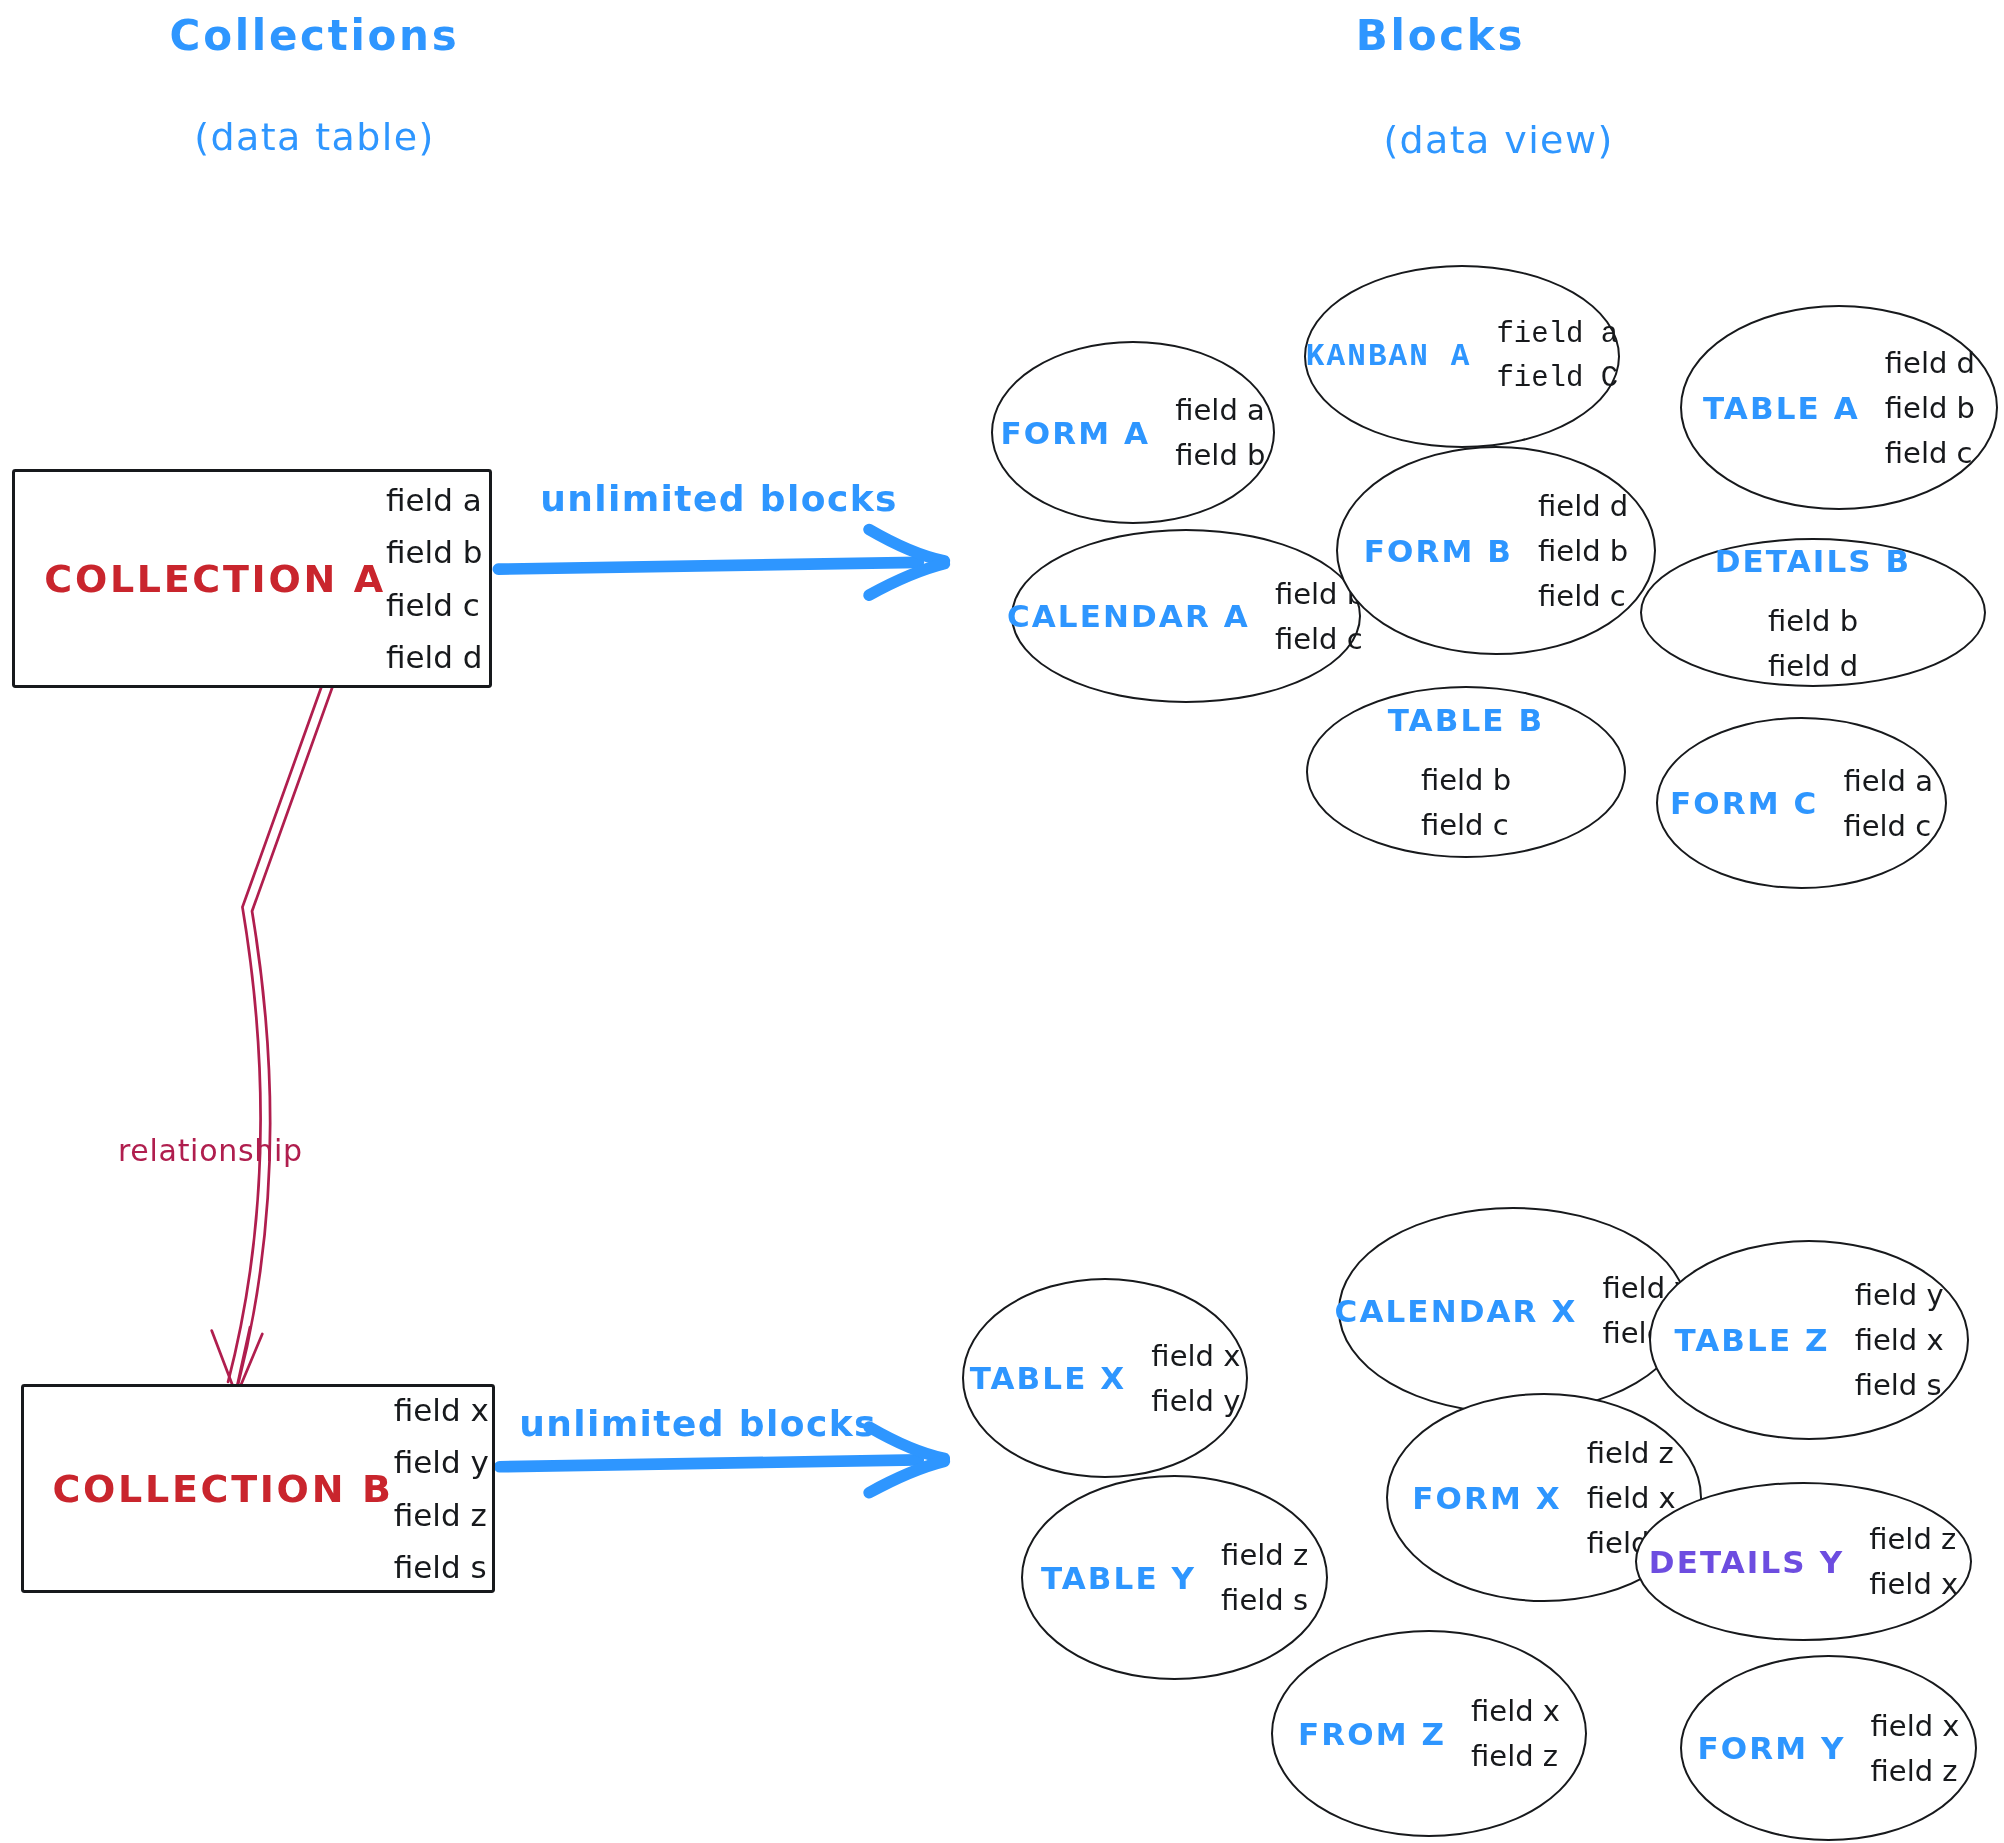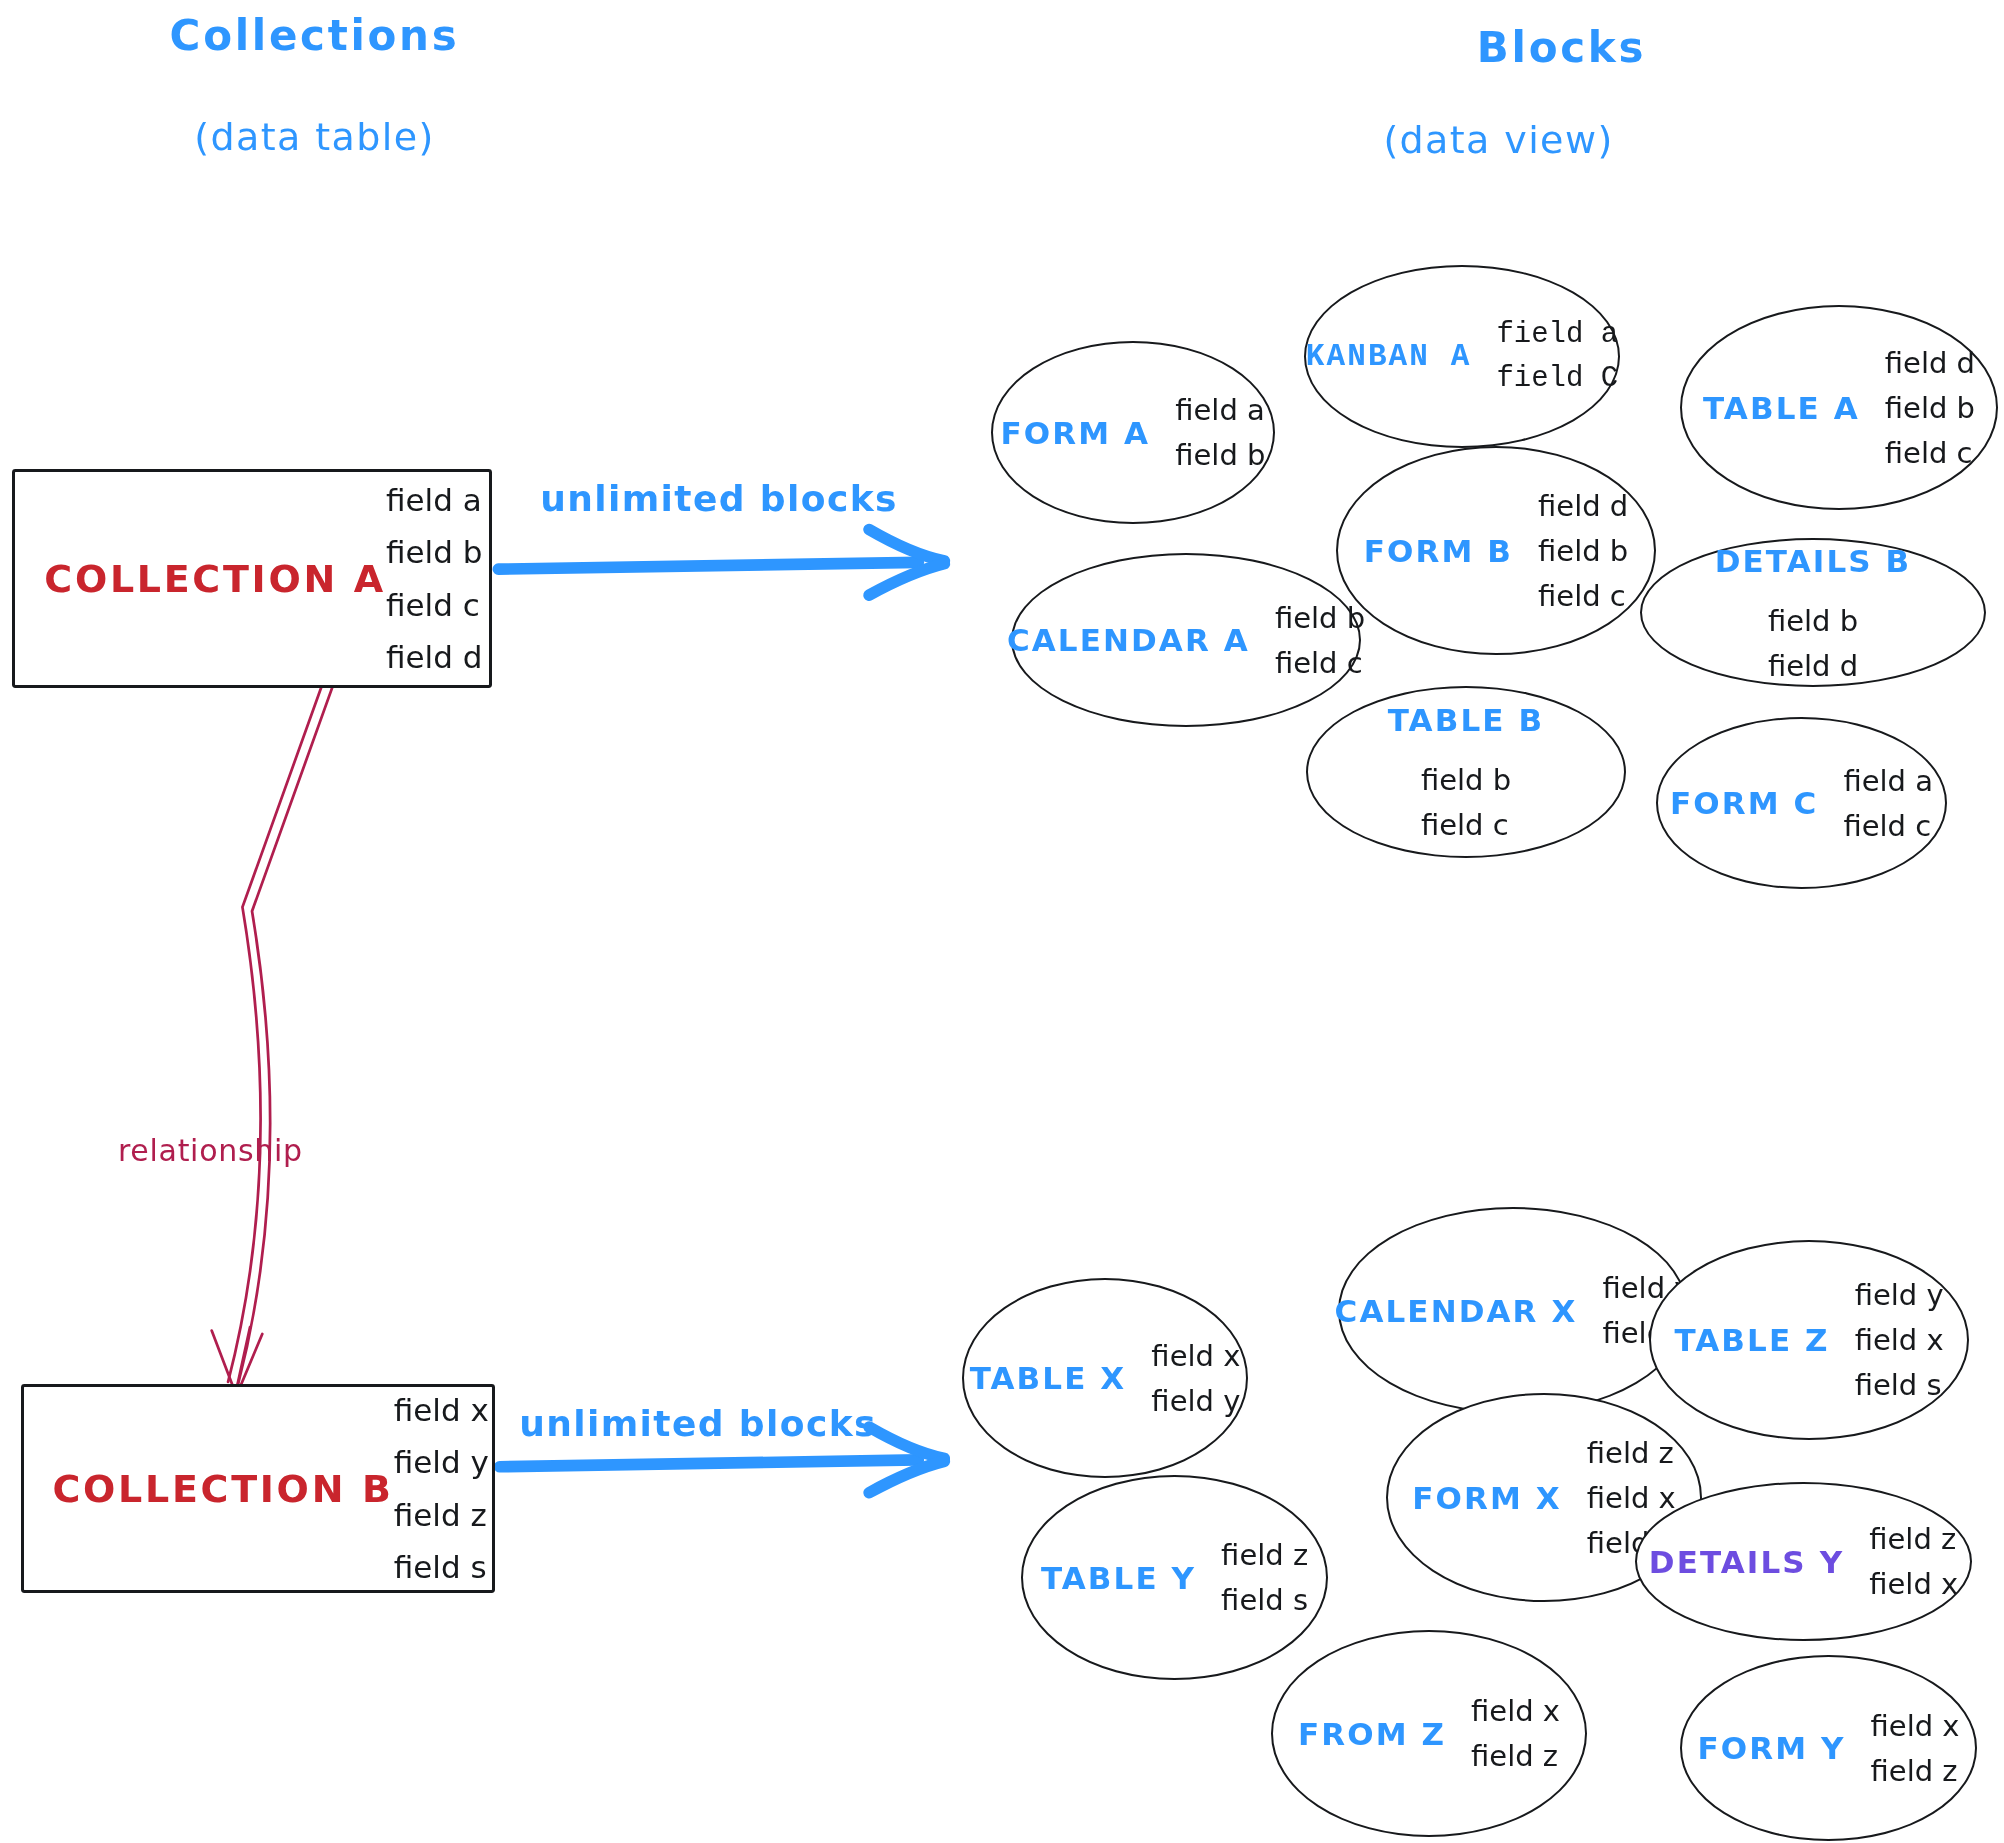--- a/index.html
+++ b/index.html
@@ -76,21 +76,21 @@
     <path d="M 505 950 L 368 1332 Q 430 1705 347 2026"></path>
     <path d="M 491 944 L 354 1326 Q 416 1699 333 2020"></path>
     <path d="M 309 1945 L 341 2029"></path>
     <path d="M 383 1950 L 349 2031"></path>
     <path d="M 365 1940 L 346 2027"></path>
   </g>
 </svg>
 
 <div class="col-title" style="left:41px;top:11px;width:547px;">Collections</div>
 <div class="col-subtitle" style="left:41px;top:115px;width:547px;">(data table)</div>
-<div class="col-title" style="left:1288px;top:11px;width:547px;margin-top:12px;">Blocks</div>
+<div class="col-title" style="left:1167px;top:11px;width:547px;">Blocks</div>
 <div class="col-subtitle" style="left:1225px;top:118px;width:547px;">(data view)</div>
 
 <div class="collection" style="left:12.3px;top:469px;width:480px;height:219px;">
   <span class="collection-name">COLLECTION A</span>
   <div class="collection-fields">
     <span class="field">field a</span>
     <span class="field">field b</span>
     <span class="field">field c</span>
     <span class="field">field d</span>
   </div>
@@ -128,21 +128,21 @@
 
 <div class="block" style="left:1680px;top:305px;width:318px;height:205px;">
   <span class="block-label">TABLE A</span>
   <div class="block-fields">
     <span class="field">field d</span>
     <span class="field">field b</span>
     <span class="field">field c</span>
   </div>
 </div>
 
-<div class="block" style="left:1011px;top:553px;width:350px;height:174px;">
+<div class="block" style="left:1011px;top:529px;width:350px;height:174px;">
   <span class="block-label">CALENDAR A</span>
   <div class="block-fields">
     <span class="field">field b</span>
     <span class="field">field c</span>
   </div>
 </div>
 
 <div class="block" style="left:1336px;top:446px;width:320px;height:209px;">
   <span class="block-label">FORM B</span>
   <div class="block-fields">

